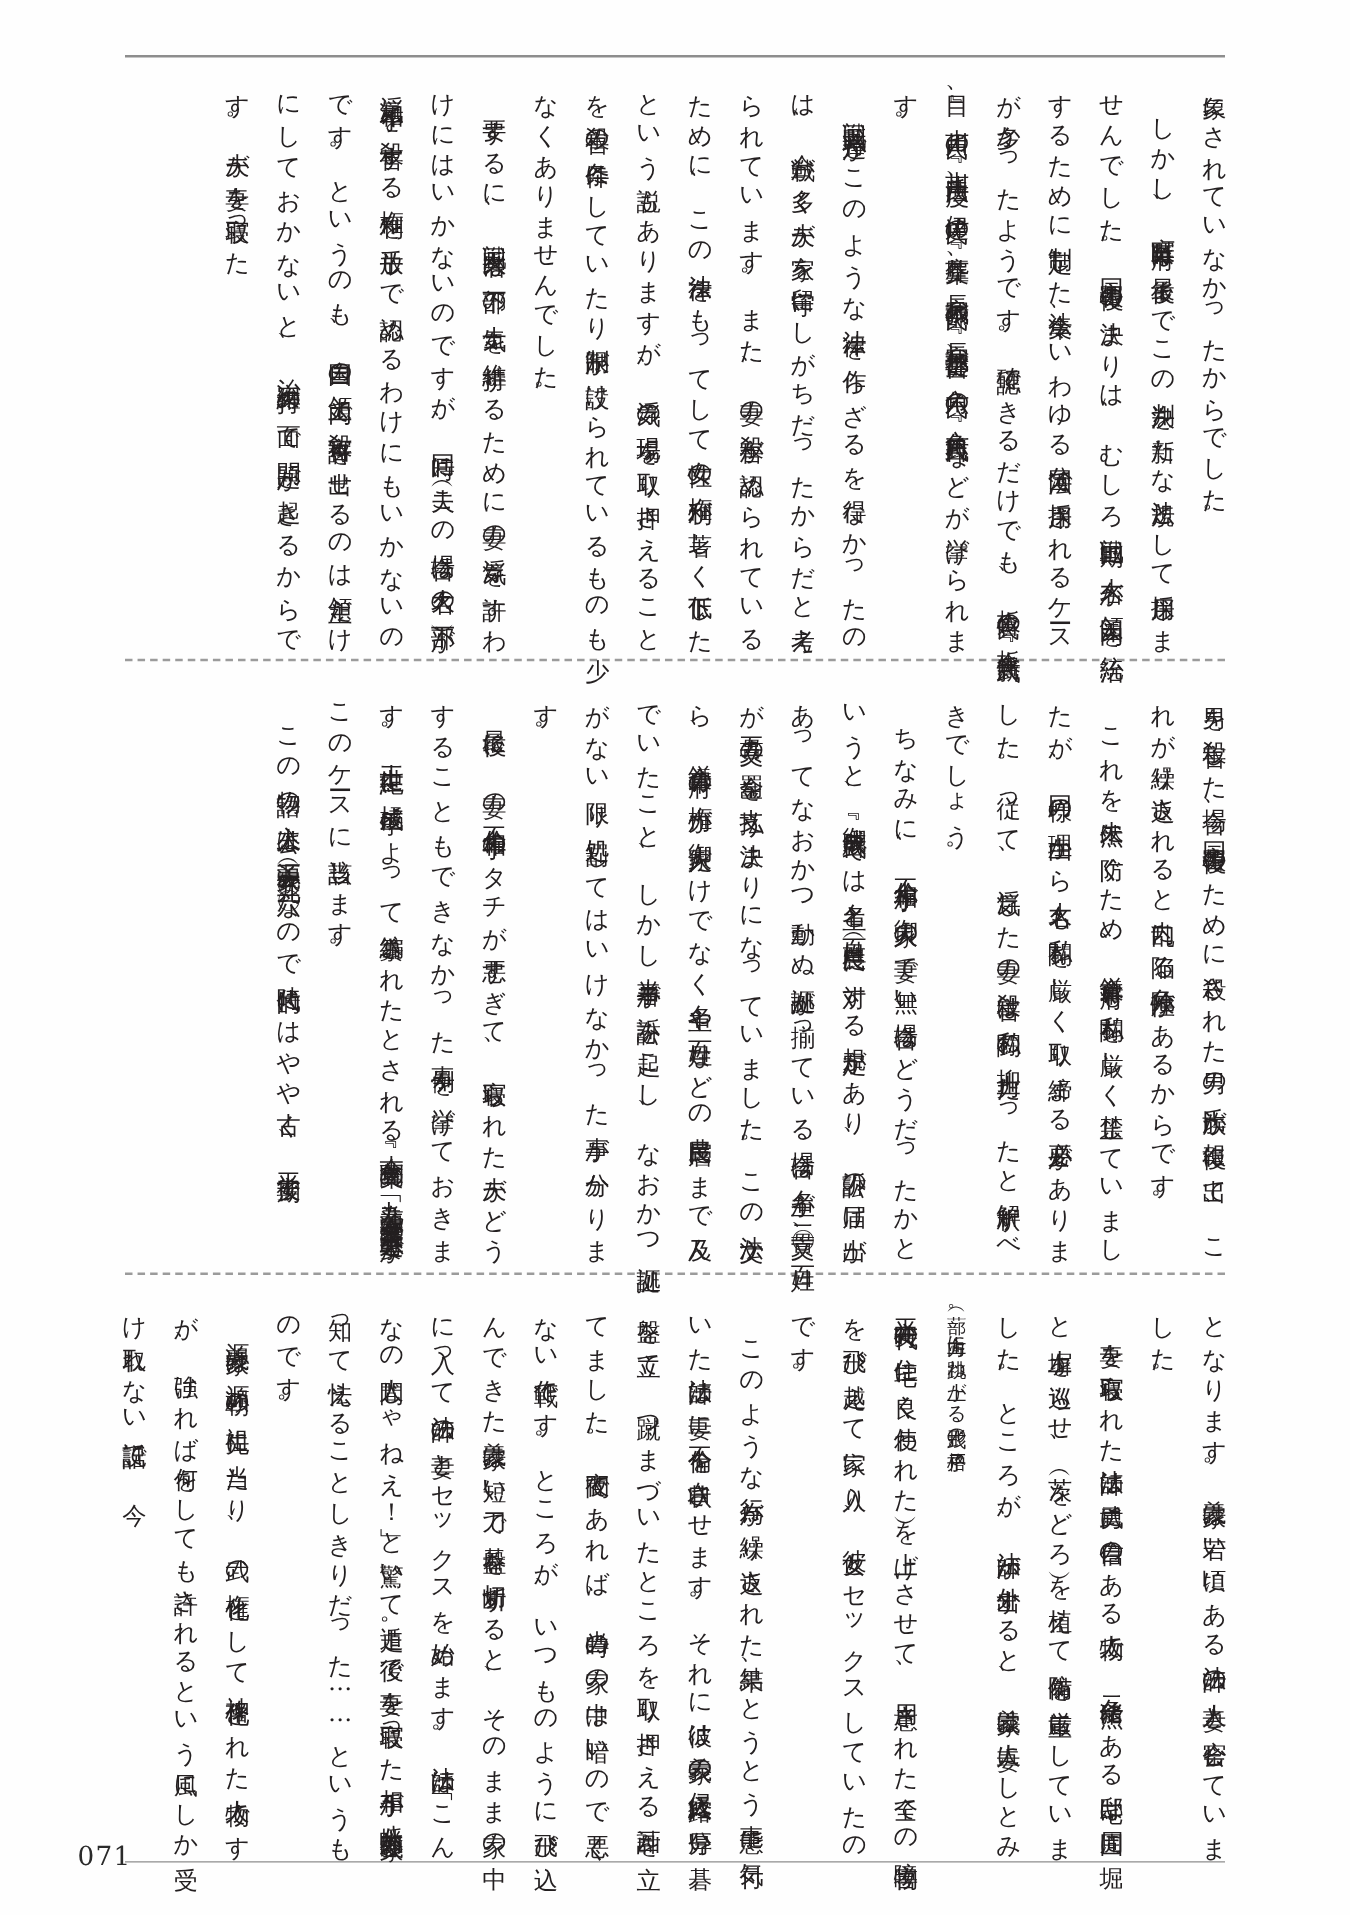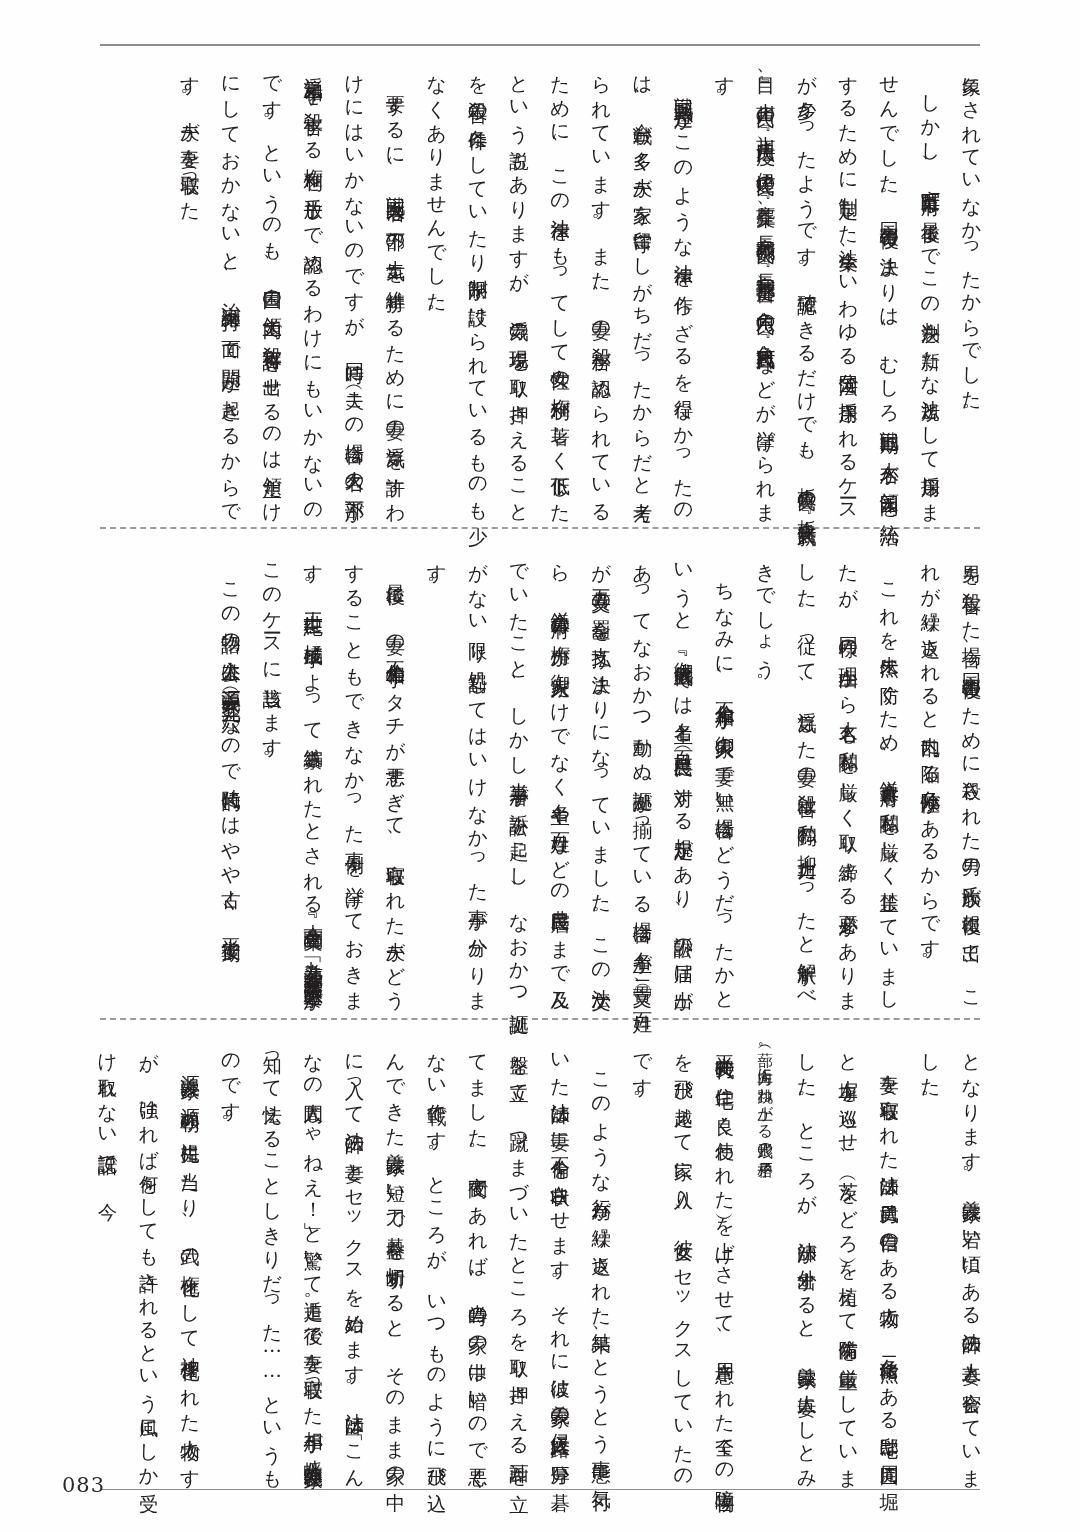--- a/index.html
+++ b/index.html
@@ -132,15 +132,15 @@
   </div>
 
   <div class="vblock" id="block3">
     <p class="noindent">となります。義家は若い頃にある法師の人妻と密会していました。</p>
     <p><span>妻を寝取られた法師は武勇に自信のある人物で、二条猪熊にある邸宅は周囲に堀と土塀を巡らせ、茨（をどろ）を植えて防備を厳重にしていました。ところが、法師が外出すると、義家は人妻にしとみ</span><span class="annot">（蔀。上方向に跳ね上がる形式の格子戸。</span></p>
     <p class="noindent">平安時代の住宅に良く使われた）を上げさせて、用意された全ての障害物を飛び越えて家に入り、彼女とセックスしていたのです。</p>
     <p>このような行為が繰り返された結果、とうとう事態に気付いた法師は妻に不倫を白状させます。それに彼は義家の侵入経路に分厚い碁盤を立て、蹴つまづいたところを取り押さえる計画を立てました。夜間であれば、当時の家の中は暗いので悪くない作戦です。ところが、いつものように飛び込んできた義家は短い刀で碁盤を切断すると、そのまま家の中に入って法師の妻とセックスを始めます。法師は「こんなの人間じゃねえ！」と驚いて遁走。後で妻を寝取った相手が八幡太郎義家と知って怯えることしきりだった……というものです。</p>
     <p>源義家は源頼朝の祖先に当たり、武の権化として神格化された人物ですが、強ければ何をしても許されるという風にしか受け取れない説話で、今</p>
   </div>
 
-  <div class="page-number">083</div>
+  <div class="page-number">071</div>
 
 </div>
 
 </body></html>

